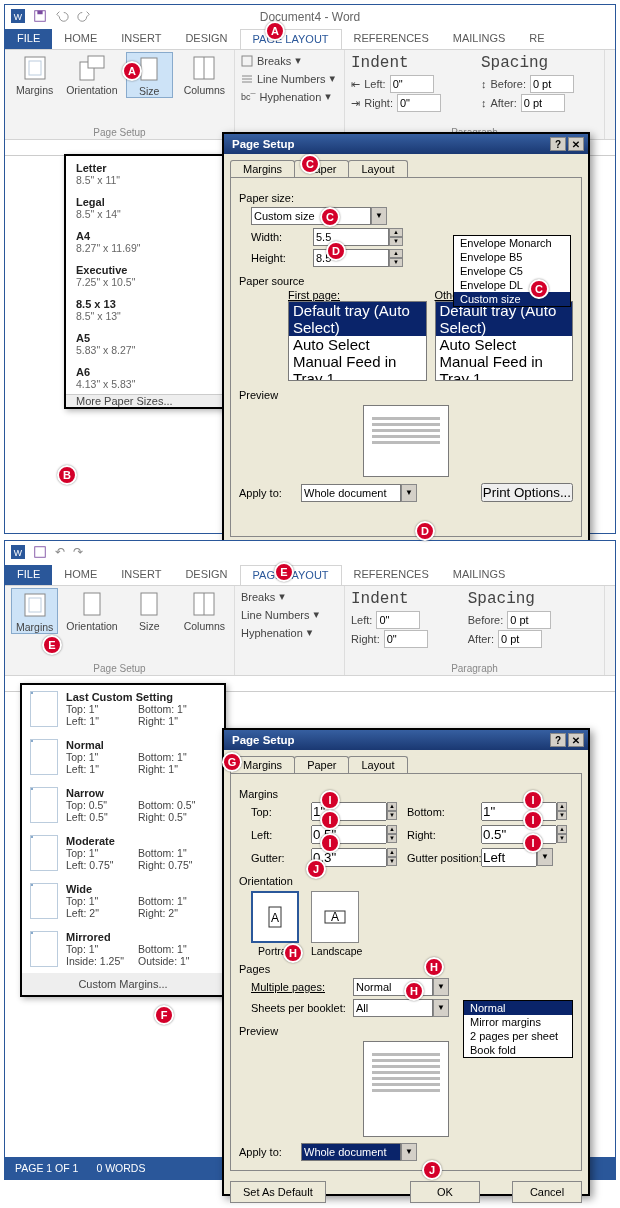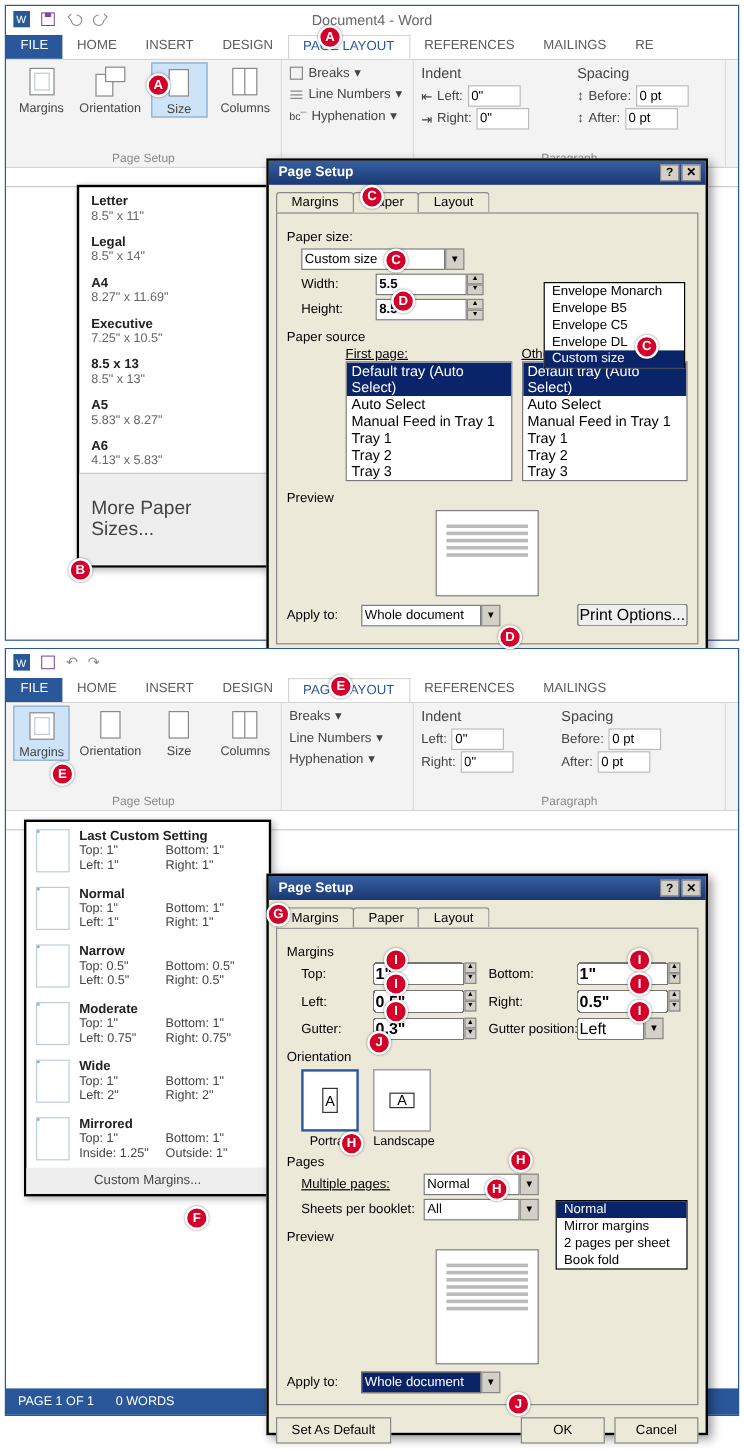--- a/index.html
+++ b/index.html
@@ -20,29 +20,29 @@
   .rb-group { border-right: 1px solid #ddd; padding: 2px 6px; display: flex; flex-direction: column; position: relative; }
   .rb-group-label { position: absolute; bottom: 1px; left: 0; width: 100%; text-align: center; font-size: 10px; color: #888; }
   .rb-btns { display: flex; gap: 8px; }
   .rb-btn { display: flex; flex-direction: column; align-items: center; gap: 2px; font-size: 10.5px; color: #444; width: 52px; text-align: center; padding-top: 2px; }
   .rb-btn svg { width: 28px; height: 28px; }
   .rb-small { font-size: 11px; color: #444; display: flex; align-items: center; gap: 4px; padding: 2px 0; }
   .rb-small svg { width: 12px; height: 12px; }
   .rb-ind { display: flex; gap: 4px; align-items: center; font-size: 11px; color: #444; }
   .rb-ind input { width: 44px; font-size: 11px; border: 1px solid #bbb; height: 18px; padding: 0 2px; }
   .rb-col { display: flex; flex-direction: column; gap: 1px; padding-top: 2px; }
-  .rb-hdr { font-size: 12px; color: #444; margin-bottom: 2px; }
+  .rb-hdr { font-size: 16px; color: #444; margin-bottom: 2px; font-family: Liberation Mono, monospace; }
   .ruler { height: 16px; background: #fff; border-bottom: 1px solid #ccc; }
 
   .dd-panel { position: absolute; background: #fff; border: 2px solid #000; box-shadow: 2px 2px 6px rgba(0,0,0,.3); }
   .size-dd { top: 154px; left: 64px; width: 160px; }
   .size-item { padding: 6px 10px 4px 10px; font-size: 11px; }
   .size-item .nm { font-weight: bold; color: #222; }
   .size-item .dm { color: #666; font-size: 10.5px; }
-  .size-more { padding: 20px 10px; font-size: 16px; color: #444; border-top: 1px solid #ccc; background: #eee; }
+  .size-more { padding: 0 10px; font-size: 11px; color: #444; border-top: 1px solid #ccc; background: #eee; }
 
   .margin-dd { top: 683px; left: 20px; width: 206px; }
   .m-item { display: flex; gap: 8px; padding: 6px 8px; font-size: 11px; color: #444; border-bottom:0; }
   .m-ico { width: 28px; height: 36px; border: 1px solid #bcd; background: #fff; position: relative; flex-shrink: 0; }
   .m-ico::after { content:''; position:absolute; border: 1px solid #8ac; }
   .m-item .txt .nm { font-weight: bold; color: #222; }
   .m-item .txt .row { display: flex; gap: 12px; font-size: 10.5px; }
   .m-item .txt .row span { min-width: 60px; }
   .m-more { padding: 5px 12px; font-size: 11px; color: #444; text-align: center; background: #eee; }
 
@@ -54,32 +54,32 @@
   .dlg-title .btns span { background: #d4d0c8; color: #000; width: 16px; height: 14px; display: flex; align-items: center; justify-content: center; font-size: 10px; border: 1px solid #888; font-weight: bold; }
   .dlg-tabs { display: flex; gap: 0; padding: 6px 6px 0 6px; }
   .dlg-tab { border: 1px solid #888; border-bottom: none; padding: 2px 12px; background: #ece9d8; border-radius: 3px 3px 0 0; margin-right: -1px; }
   .dlg-tab.act { background: #ece9d8; position: relative; z-index: 2; }
   .dlg-body { border: 1px solid #888; margin: 0 6px 6px 6px; padding: 8px; background: #ece9d8; position: relative; }
   .fld { display: flex; align-items: center; gap: 6px; margin: 3px 0; }
   .fld label { min-width: 56px; }
   .fld input, .fld select { font-size: 11px; border: 1px solid #7a7a7a; background: #fff; height: 18px; padding: 0 2px; }
   .fieldset-label { margin: 6px 0 2px 0; }
   .spin { display: flex; }
-  .spin input { width: 76px; font-weight: bold; }
+  .spin input { width: 76px; }
   .spin .ar { width: 14px; display: flex; flex-direction: column; }
   .spin .ar span { height: 9px; background: #d4d0c8; border: 1px solid #888; font-size: 6px; text-align: center; line-height: 7px; }
   .combo { display: flex; }
   .combo input { width: 120px; }
   .combo .ar { width: 16px; height: 18px; background: #d4d0c8; border: 1px solid #888; font-size: 8px; text-align: center; line-height: 16px; }
-  .listbox { background: #fff; border: 1px solid #7a7a7a; height: 100px; overflow: hidden; font-size: 12px; }
+  .listbox { background: #fff; border: 1px solid #7a7a7a; height: 80px; overflow: hidden; font-size: 15px; }
   .listbox div { padding: 0 4px; }
   .listbox .sel { background: #0a246a; color: #fff; }
   .dlg-btns { display: flex; justify-content: space-between; padding: 4px 6px 6px 6px; }
   .dlg-btns button, .btnrow button { font-size: 11px; padding: 2px 12px; background: #ece9d8; border: 1px solid #888; height: 22px; }
-  .btnrow { display: flex; gap: 8px; }
+  .btnrow { display: flex; gap: 32px; }
   .orient-btn { width: 48px; height: 52px; border: 1px solid #888; background: #fff; display: flex; flex-direction: column; align-items: center; justify-content: center; gap: 2px; }
   .orient-btn.sel { border: 2px solid #2a579a; }
   .orient-btn svg { width: 26px; height: 26px; }
   .orient-wrap { display: flex; gap: 12px; margin: 4px 0 2px 0; }
   .orient-lbl { text-align: center; font-size: 10.5px; margin-top: 2px; }
   .drop-popup { position: absolute; background: #fff; border: 1px solid #000; font-size: 11px; }
   .drop-popup div { padding: 1px 6px; white-space: nowrap; }
   .drop-popup .sel { background: #0a246a; color: #fff; }
 
   .badge { position: absolute; width: 20px; height: 20px; background: #d4002a; border: 2px solid #fff; border-radius: 50%; color: #fff; font-size: 11px; font-weight: bold; display: flex; align-items: center; justify-content: center; z-index: 50; box-shadow: 0 0 2px rgba(0,0,0,.5); }

